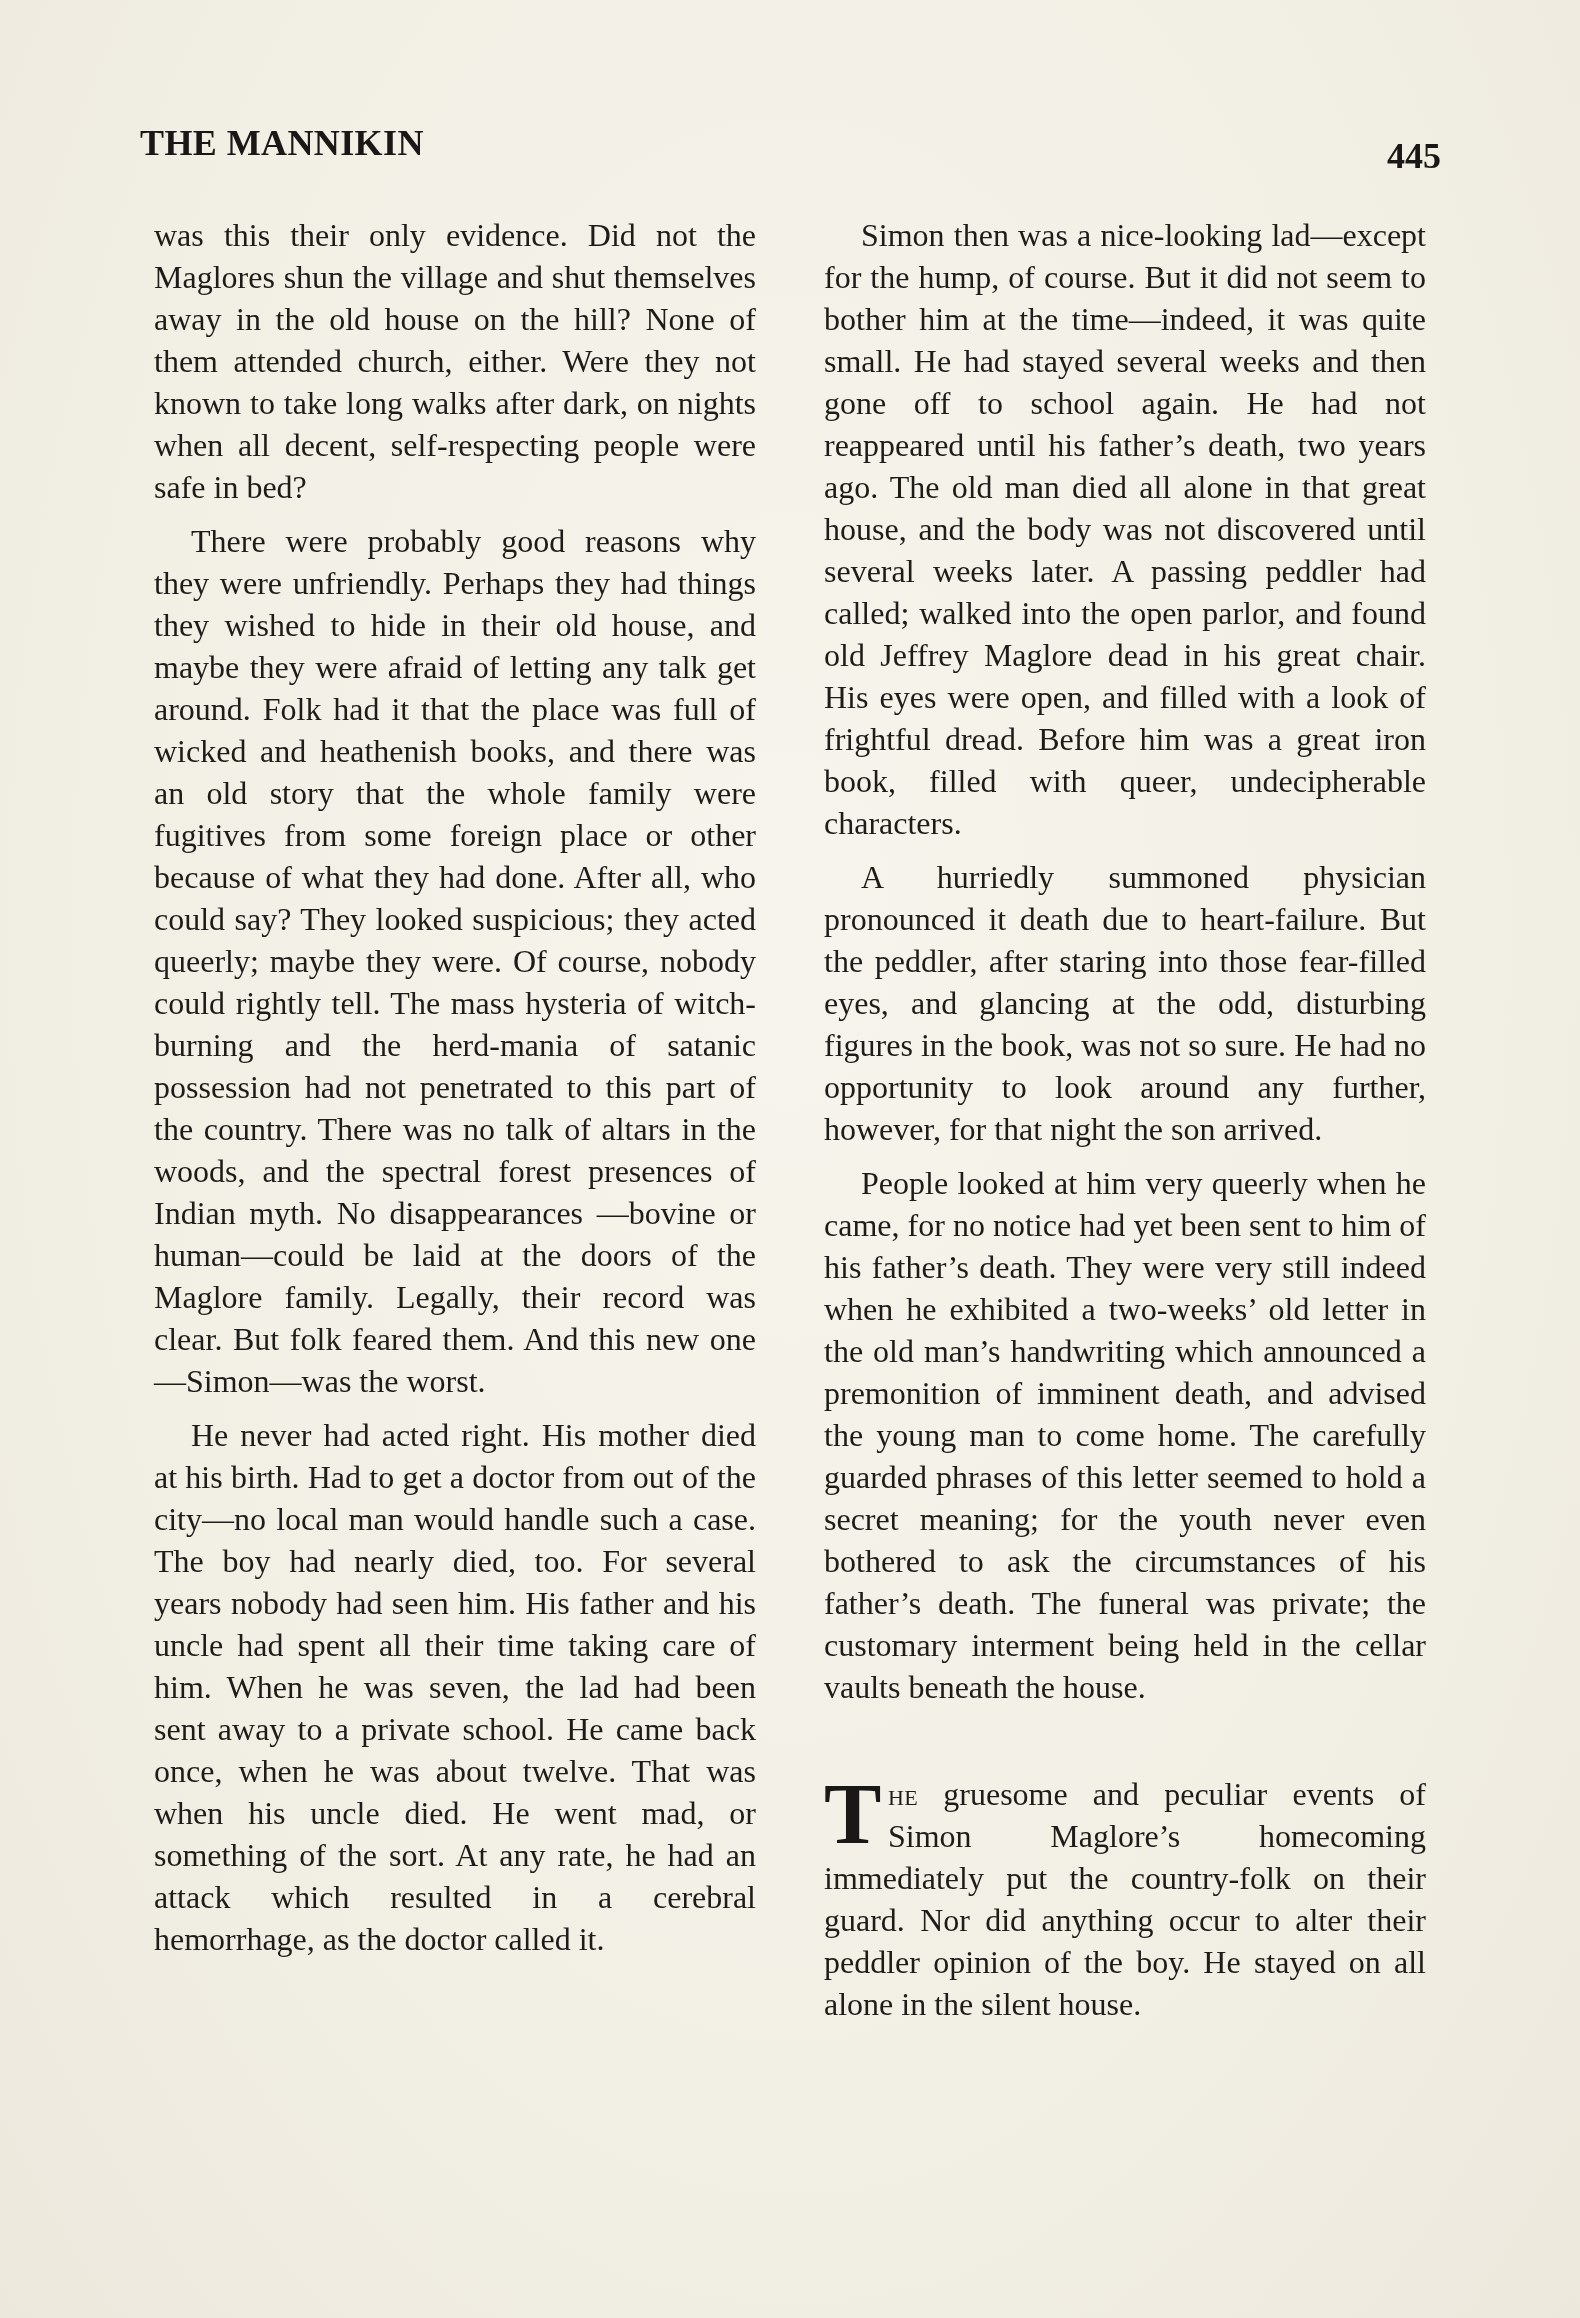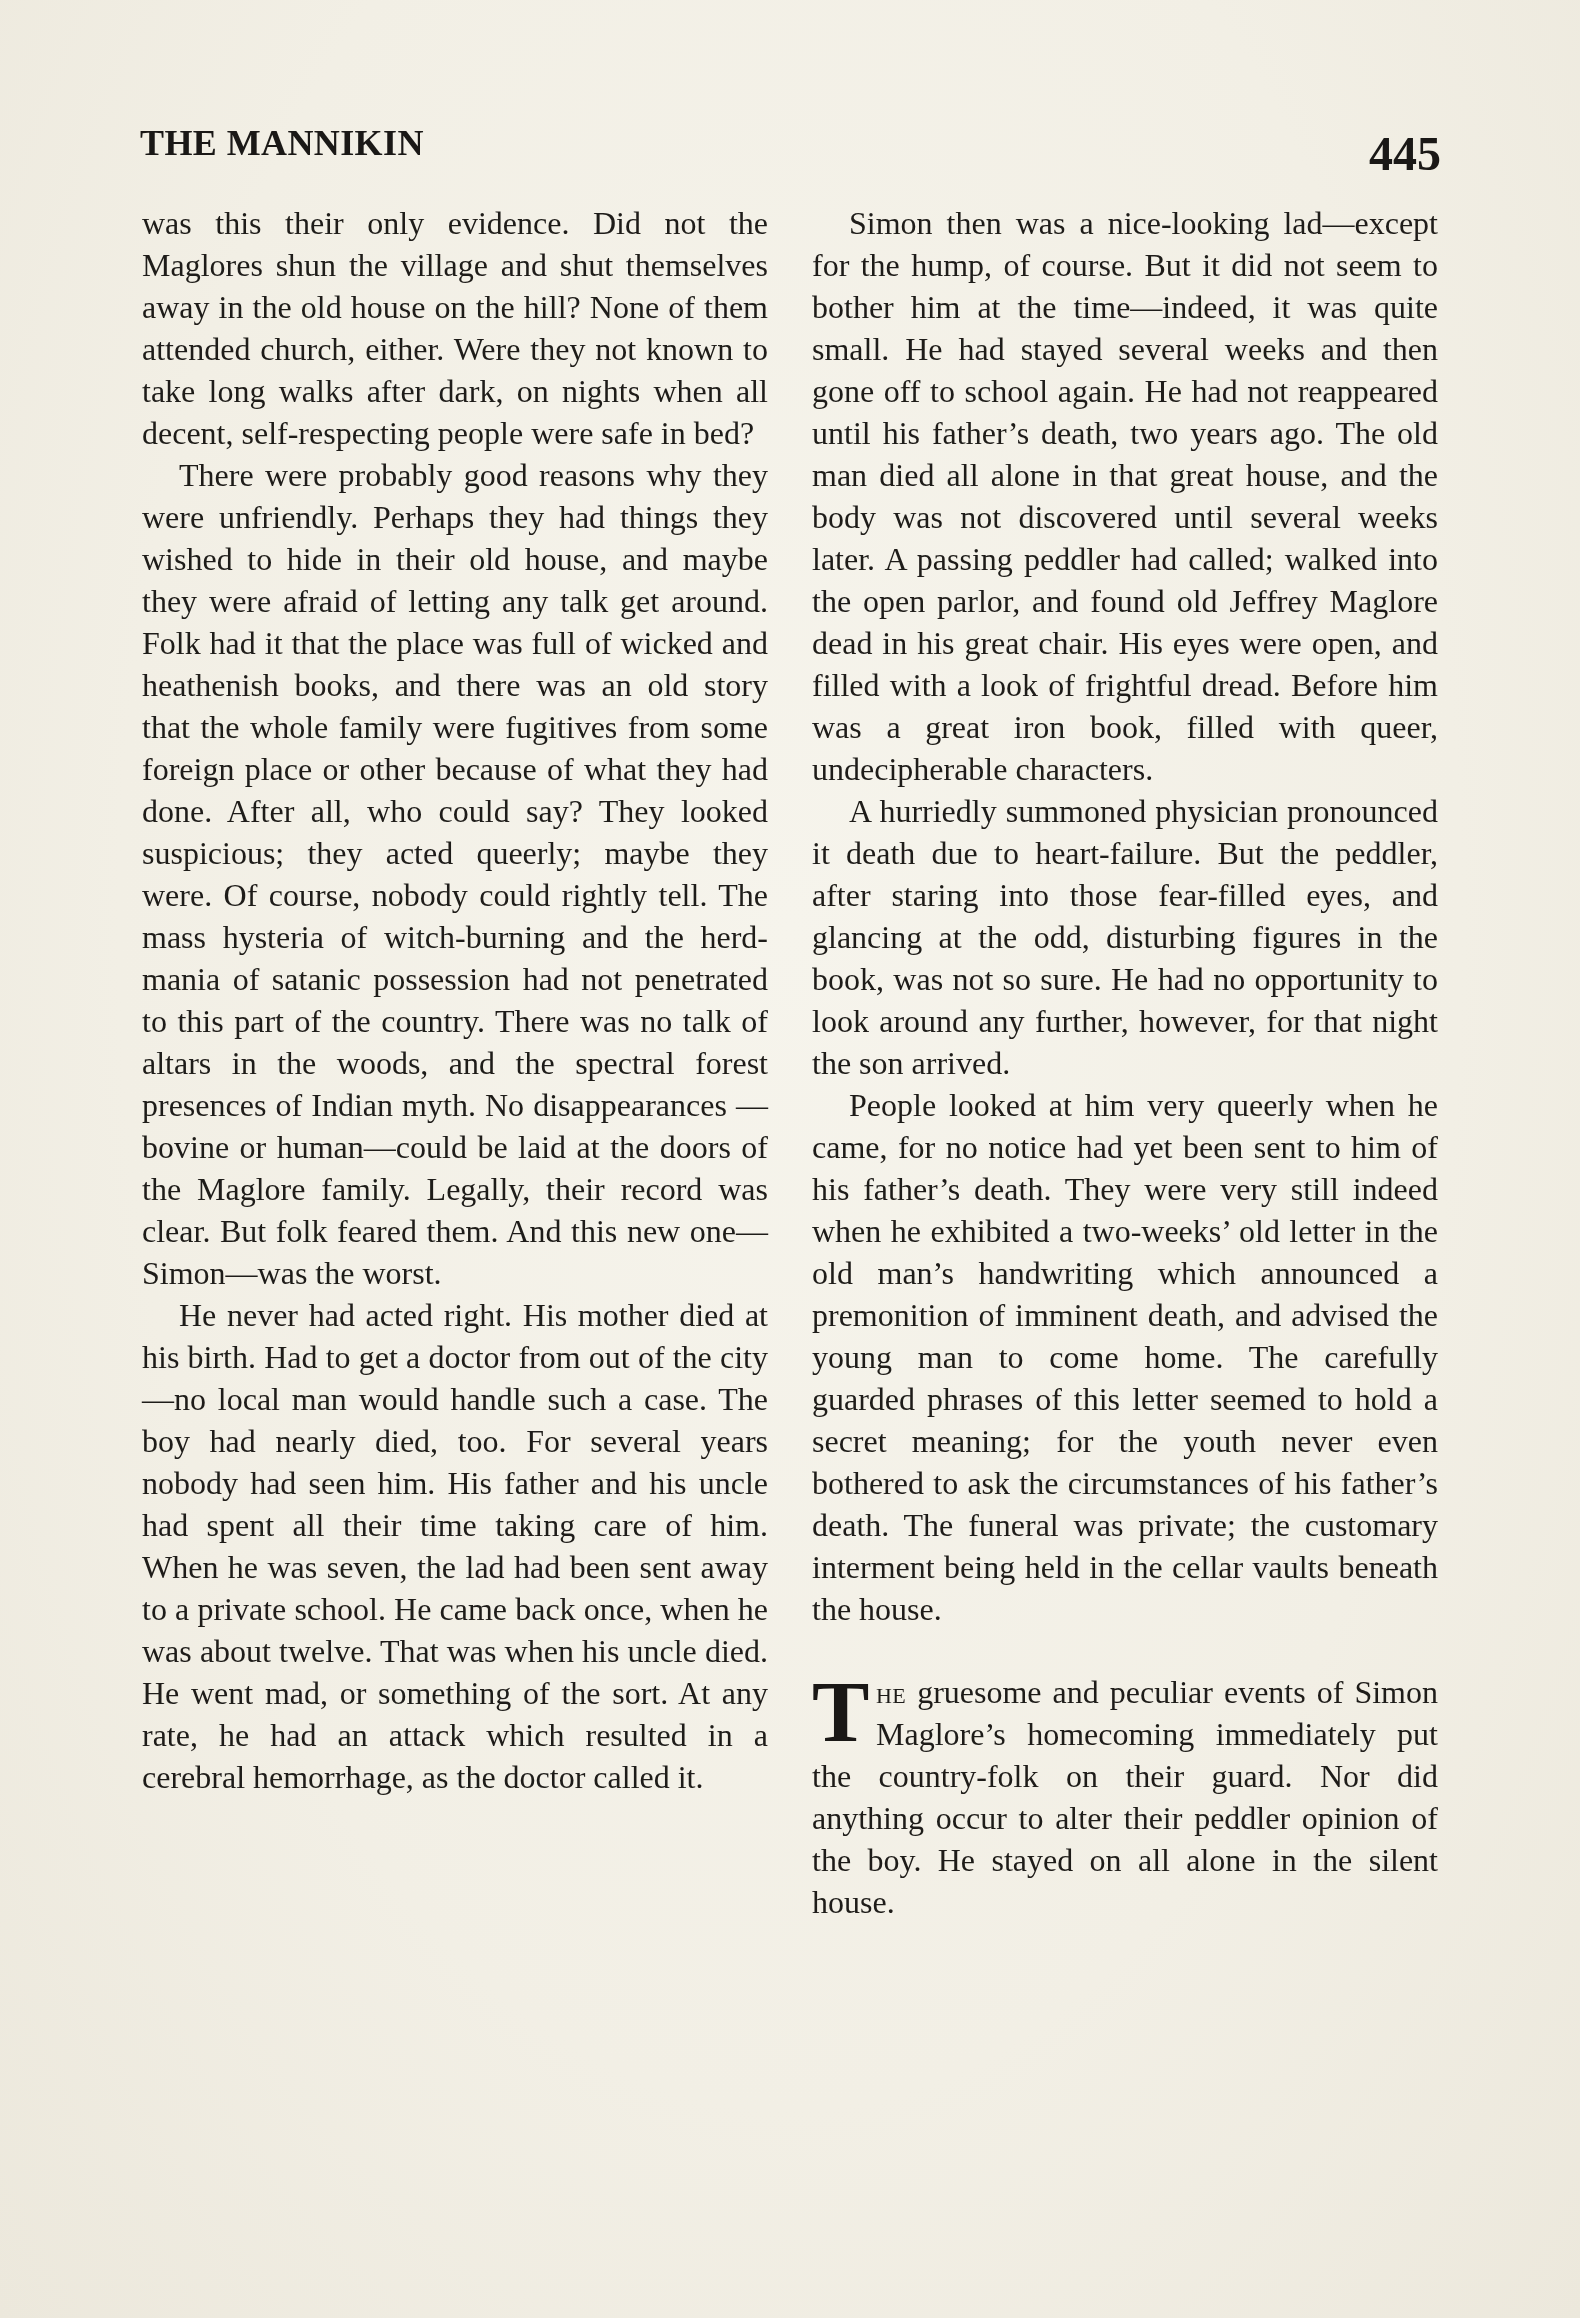--- a/index.html
+++ b/index.html
@@ -37,39 +37,39 @@
     top: 6.6px;
     text-align: left;
     font-size: 36px;
     font-weight: bold;
     letter-spacing: 0.4px;
     color: #1a1816;
   }
   .page-number {
     position: absolute;
     right: 0;
-    top: 11px;
-    font-size: 48px;
+    top: 20px;
+    font-size: 36px;
     font-weight: bold;
     color: #1a1816;
     text-align: center;
   }
   .column {
     position: absolute;
     top: 202px;
     width: 626px;
     font-size: 32px;
     line-height: 42px;
     text-align: justify;
     hyphens: manual;
   }
   .col-left { left: 142px; }
   .col-right { left: 812px; }
   .column p {
-    margin: 0;
+    margin: 12px;
     text-indent: 0;
   }
   .column p.indent { text-indent: 37px; }
   .column p + p { margin-top: 0; }
   .section-break { height: 41px; }
   .dropcap-para { position: relative; }
   .dropcap {
     float: left;
     font-size: 86px;
     line-height: 66px;

